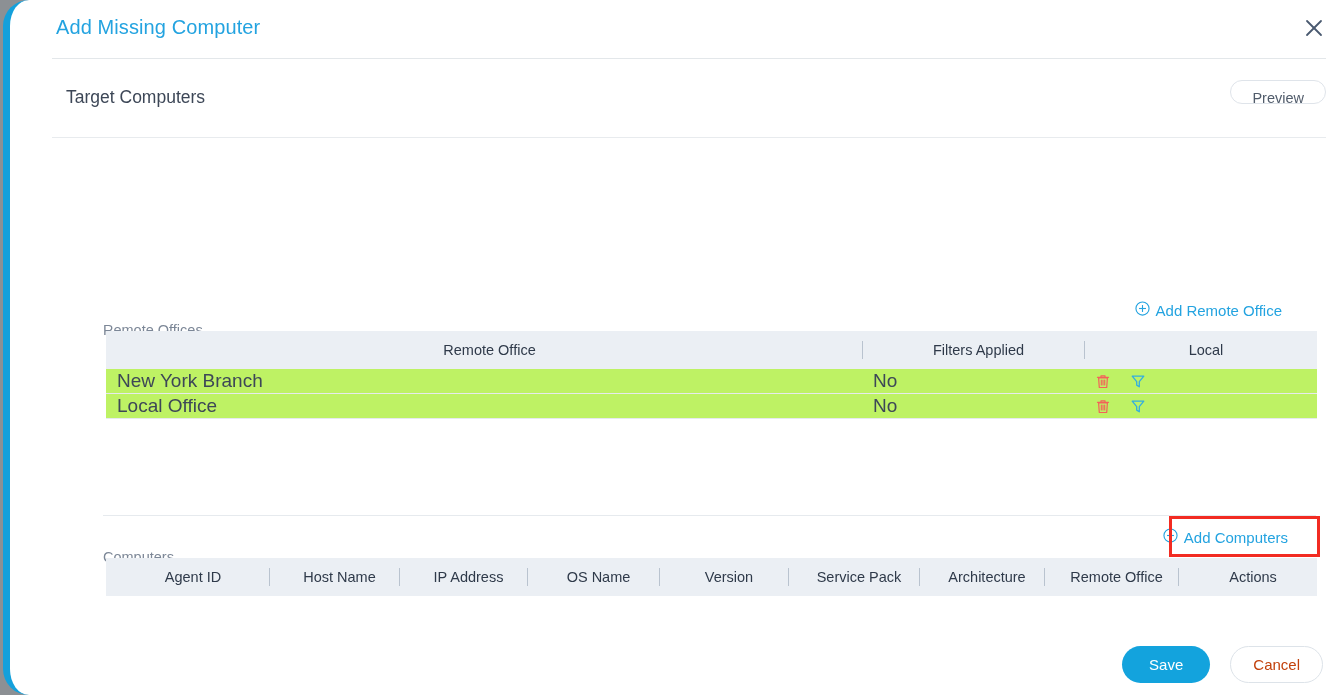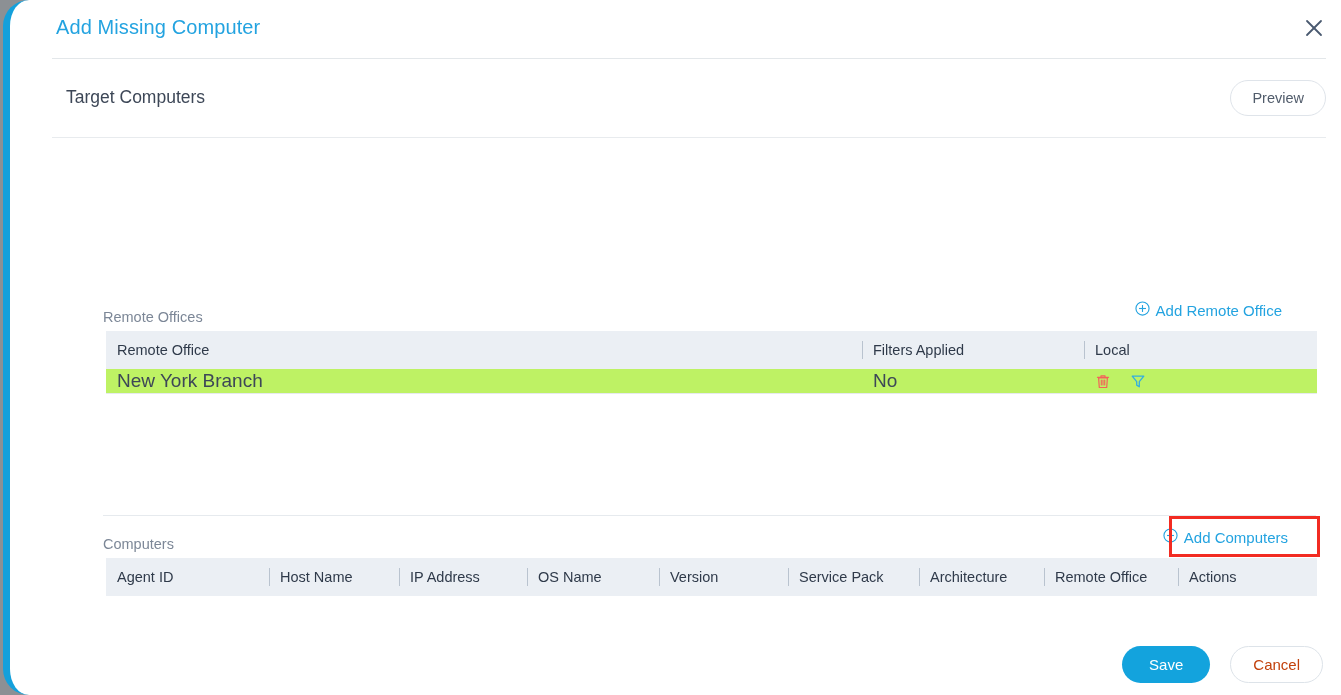--- a/index.html
+++ b/index.html
@@ -69,21 +69,21 @@
     position: absolute;
     left: 14px;
     top: 28px;
     font-size: 17.5px;
     color: #3d4757;
   }
   .preview-btn {
     position: absolute;
     right: 0px;
     top: 21px;
-    height: 36px;
+    height: 24px;
     padding: 0 21px;
     border: 1px solid #dfe4ea;
     border-radius: 20px;
     background: #fff;
     color: #515c6b;
     font-size: 14.5px;
     font-family: inherit;
     cursor: pointer;
     line-height: 34px;
   }
@@ -94,20 +94,21 @@
     padding: 0;
   }
 
   .block { position: relative; }
 
   .block-label {
     position: absolute;
     left: 69px;
     font-size: 14.5px;
     color: #7c8797;
+    margin-top: 13px;
   }
 
   .add-link {
     position: absolute;
     display: inline-flex;
     align-items: center;
     gap: 6px;
     color: #23a3e0;
     font-size: 15px;
     cursor: pointer;
@@ -119,21 +120,21 @@
   .grid {
     position: absolute;
     border-collapse: collapse;
     table-layout: fixed;
   }
   .grid thead th {
     background: #ebeff4;
     color: #2f3a4a;
     font-size: 14.5px;
     font-weight: normal;
-    text-align: left;
+    text-align: center;
     height: 38px;
     padding: 0 0 0 11px;
     position: relative;
   }
   .grid thead th.sep::before {
     content: "";
     position: absolute;
     left: 0;
     top: 10px;
     bottom: 10px;
@@ -271,20 +272,39 @@
                   <path d="M6.3 7v5M8 7v5M9.7 7v5" stroke="#f4625a" stroke-width="1.1" stroke-linecap="round"></path>
                 </svg>
               </span>
               <span class="icon-btn">
                 <svg width="16" height="17" viewBox="0 0 16 17" aria-hidden="true">
                   <path d="M2.2 3.2h11.6L9.3 8.6v5.2l-2.6-1.7V8.6z" fill="none" stroke="#33aee0" stroke-width="1.3" stroke-linejoin="round"></path>
                 </svg>
               </span>
             </td>
           </tr>
+          <tr>
+            <td>Local Office</td>
+            <td>No</td>
+            <td class="action-cell">
+              <span class="icon-btn">
+                <svg width="16" height="17" viewBox="0 0 16 17" aria-hidden="true">
+                  <path d="M2.5 4.3h11" stroke="#f4625a" stroke-width="1.2" stroke-linecap="round"></path>
+                  <path d="M6 4.3V2.8h4v1.5" fill="none" stroke="#f4625a" stroke-width="1.2" stroke-linejoin="round"></path>
+                  <path d="M3.6 4.9h8.8l-.7 9.6H4.3z" fill="none" stroke="#f4625a" stroke-width="1.2" stroke-linejoin="round"></path>
+                  <path d="M6.3 7v5M8 7v5M9.7 7v5" stroke="#f4625a" stroke-width="1.1" stroke-linecap="round"></path>
+                </svg>
+              </span>
+              <span class="icon-btn">
+                <svg width="16" height="17" viewBox="0 0 16 17" aria-hidden="true">
+                  <path d="M2.2 3.2h11.6L9.3 8.6v5.2l-2.6-1.7V8.6z" fill="none" stroke="#33aee0" stroke-width="1.3" stroke-linejoin="round"></path>
+                </svg>
+              </span>
+            </td>
+          </tr>
         </tbody>
       </table>
     </div>
 
     <div class="mid-divider" style="top:377px;"></div>
 
     <div class="block">
 
       <div class="block-label" style="top:398px;">Computers</div>
 

